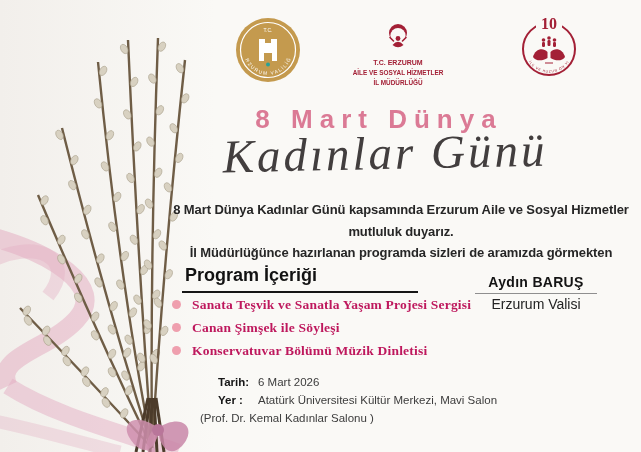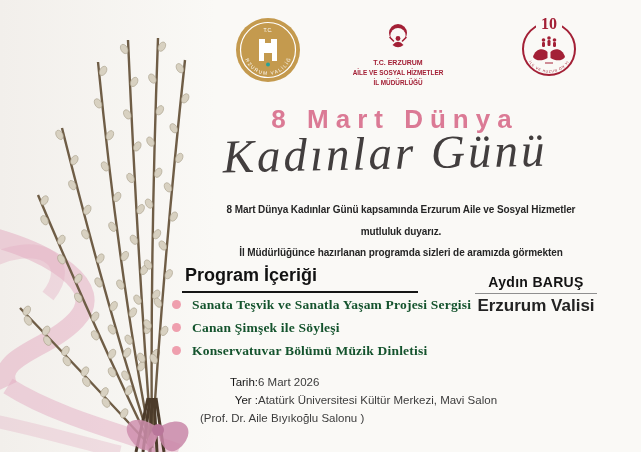--- a/index.html
+++ b/index.html
@@ -19,77 +19,77 @@
   svg.decor{position:absolute;left:0;top:0;}
 
   
   .logo{position:absolute;}
   .logo-valilik{left:233px;top:15px;width:70px;height:70px;}
   .logo-ministry{left:340px;top:12px;width:116px;height:86px;}
   .logo-ten{left:512px;top:12px;width:74px;height:74px;}
 
   
   .title-line1{
-    position:absolute;left:160px;top:104px;width:470px;
+    position:absolute;left:144px;top:104px;width:470px;
     text-align:center;
     font-size:26px;font-weight:800;letter-spacing:7px;
     color:#db7a95;
   }
   .title-line2{
     position:absolute;left:150px;top:126px;width:470px;
     text-align:center;
     font-family:"Liberation Serif", serif;
     font-style:italic;font-weight:500;
     font-size:47px;letter-spacing:3px;
     color:#423e3e;
     transform:rotate(-1.2deg);
   }
 
   
   .intro{
     position:absolute;left:168px;top:199px;width:466px;
     text-align:center;
-    font-size:10px;font-weight:700;color:#262626;
+    font-size:13px;font-weight:700;color:#262626;
     line-height:21.5px;letter-spacing:-0.1px;
   }
 
   
   .program-heading{
     position:absolute;left:185px;top:265px;
     font-size:18px;font-weight:800;color:#121212;
   }
   .program-underline{
     position:absolute;left:182px;top:291px;width:236px;height:2px;
     background:#161616;
   }
 
   
   .signature{position:absolute;left:466px;top:274px;width:140px;text-align:center;}
   .signature .name{font-size:14px;font-weight:800;color:#141414;letter-spacing:.3px;}
   .signature .rule{width:122px;height:1px;background:#8f8f8f;margin:3px auto 2px auto;}
-  .signature .role{font-size:17px;font-weight:700;color:#232323;}
+  .signature .role{font-size:14px;font-weight:400;color:#232323;}
 
   
   .program-list{
     position:absolute;left:172px;top:293px;margin:0;padding:0;list-style:none;
     font-family:"Liberation Serif", serif;
   }
   .program-list li{
     display:flex;align-items:center;height:23px;
-    font-size:13.5px;font-weight:700;color:#14532d;letter-spacing:.2px;
+    font-size:13.5px;font-weight:700;color:#be185d;letter-spacing:.2px;
   }
   .program-list .dot{
     width:9px;height:9px;border-radius:50%;
     background:#ef9fae;margin-right:11px;flex:0 0 auto;
   }
 
   
   .details{position:absolute;left:200px;top:373px;font-size:11.5px;color:#3c3c3c;}
   .details .row{height:18px;line-height:18px;padding-left:18px;}
-  .details .row .label{display:inline-block;min-width:40px;font-weight:400;color:#161616;text-align:right;}
+  .details .row .label{display:inline-block;min-width:40px;font-weight:700;color:#161616;}
   .details .note{height:18px;line-height:18px;padding-left:0;}
 
   
   .seal-text{fill:#ffffff;font-family:"Liberation Sans",sans-serif;}
   .ministry-text{fill:#a32036;font-family:"Liberation Sans",sans-serif;font-weight:700;}
 </style>
 </head>
 <body>
 
 <div class="poster">
@@ -284,16 +284,16 @@
     </li>
   </ul>
 
   <div class="details">
     <div class="row">
       <span class="label">Tarih:</span><span>6 Mart 2026</span>
     </div>
     <div class="row">
       <span class="label">Yer :</span><span>Atatürk Üniversitesi Kültür Merkezi, Mavi Salon</span>
     </div>
-    <div class="note">(Prof. Dr. Aile Bıyıkoğlu Salonu )</div>
+    <div class="note">(Prof. Dr. Kemal Kadınlar Salonu )</div>
   </div>
 
 </div>
 
 </body></html>

